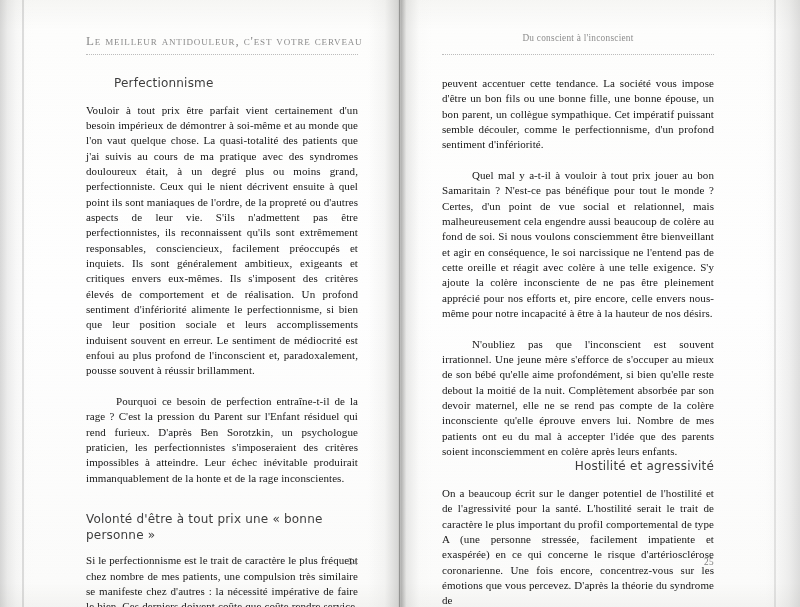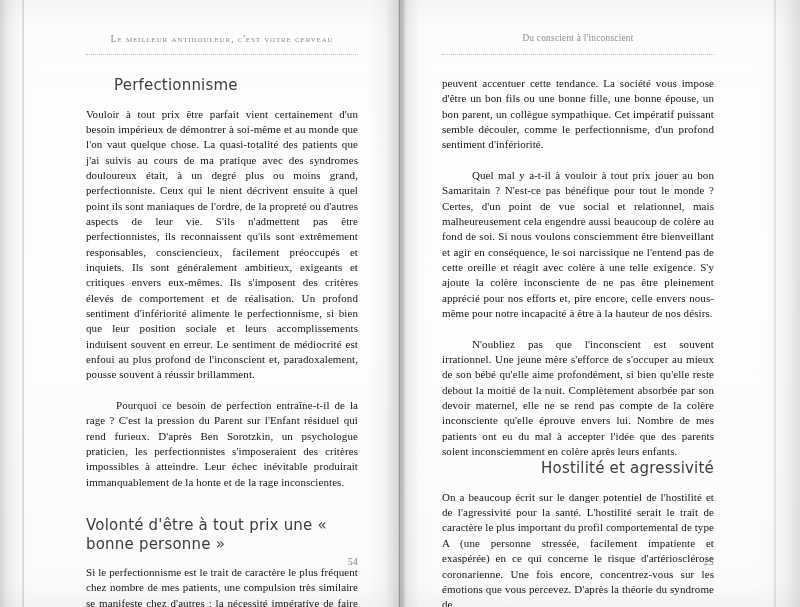--- a/index.html
+++ b/index.html
@@ -119,21 +119,21 @@
   }
   .page-left  { left: 28px;  width: 352px; padding: 0 22px 0 58px; }
   .page-right { left: 420px; width: 352px; padding: 0 58px 8px 22px; }
 
   .running-head {
     position: absolute;
     top: 33px;
     left: 0;
     right: 0;
     text-align: center;
-    font-size: 10px;
+    font-size: 13px;
     letter-spacing: 0.85px;
     color: #8b8b8b;
     font-variant: small-caps;
     white-space: nowrap;
   }
   .page-left .running-head  { padding: 0 22px 0 58px; }
   .page-right .running-head { padding: 0 58px 0 22px; }
   .running-head.normal-case {
     font-variant: normal;
     letter-spacing: 0.25px;
@@ -156,21 +156,21 @@
     position: absolute;
     top: 76px;
     bottom: 70px;
   }
   .page-left .text-column  { left: 58px;  right: 22px; }
   .page-right .text-column { left: 22px;  right: 58px; }
 
   h2.section-head {
     font-family: "DejaVu Sans", "Liberation Sans", sans-serif;
     font-weight: 400;
-    font-size: 15px;
+    font-size: 12px;
     color: #3d3d3d;
     letter-spacing: 0.2px;
     margin: 0 0 11px 0;
     padding-left: 28px;
     line-height: 1.3;
   }
   h2.section-head.sub {
     text-align: left;
     padding-left: 0;
     margin-top: 26px;

